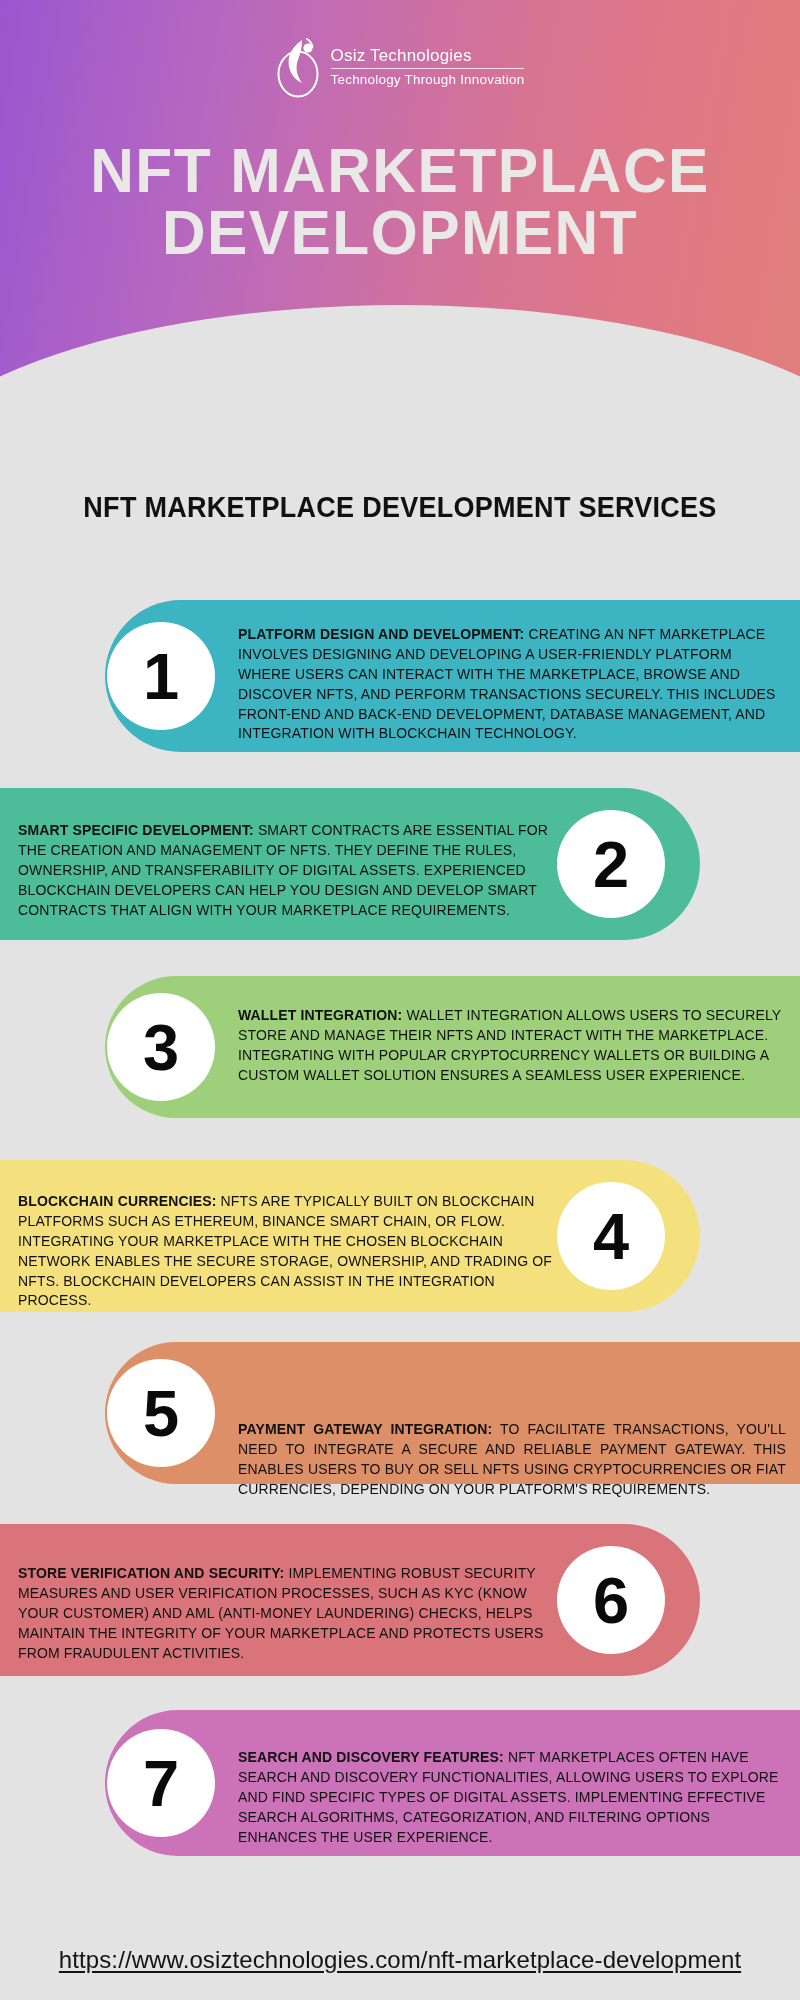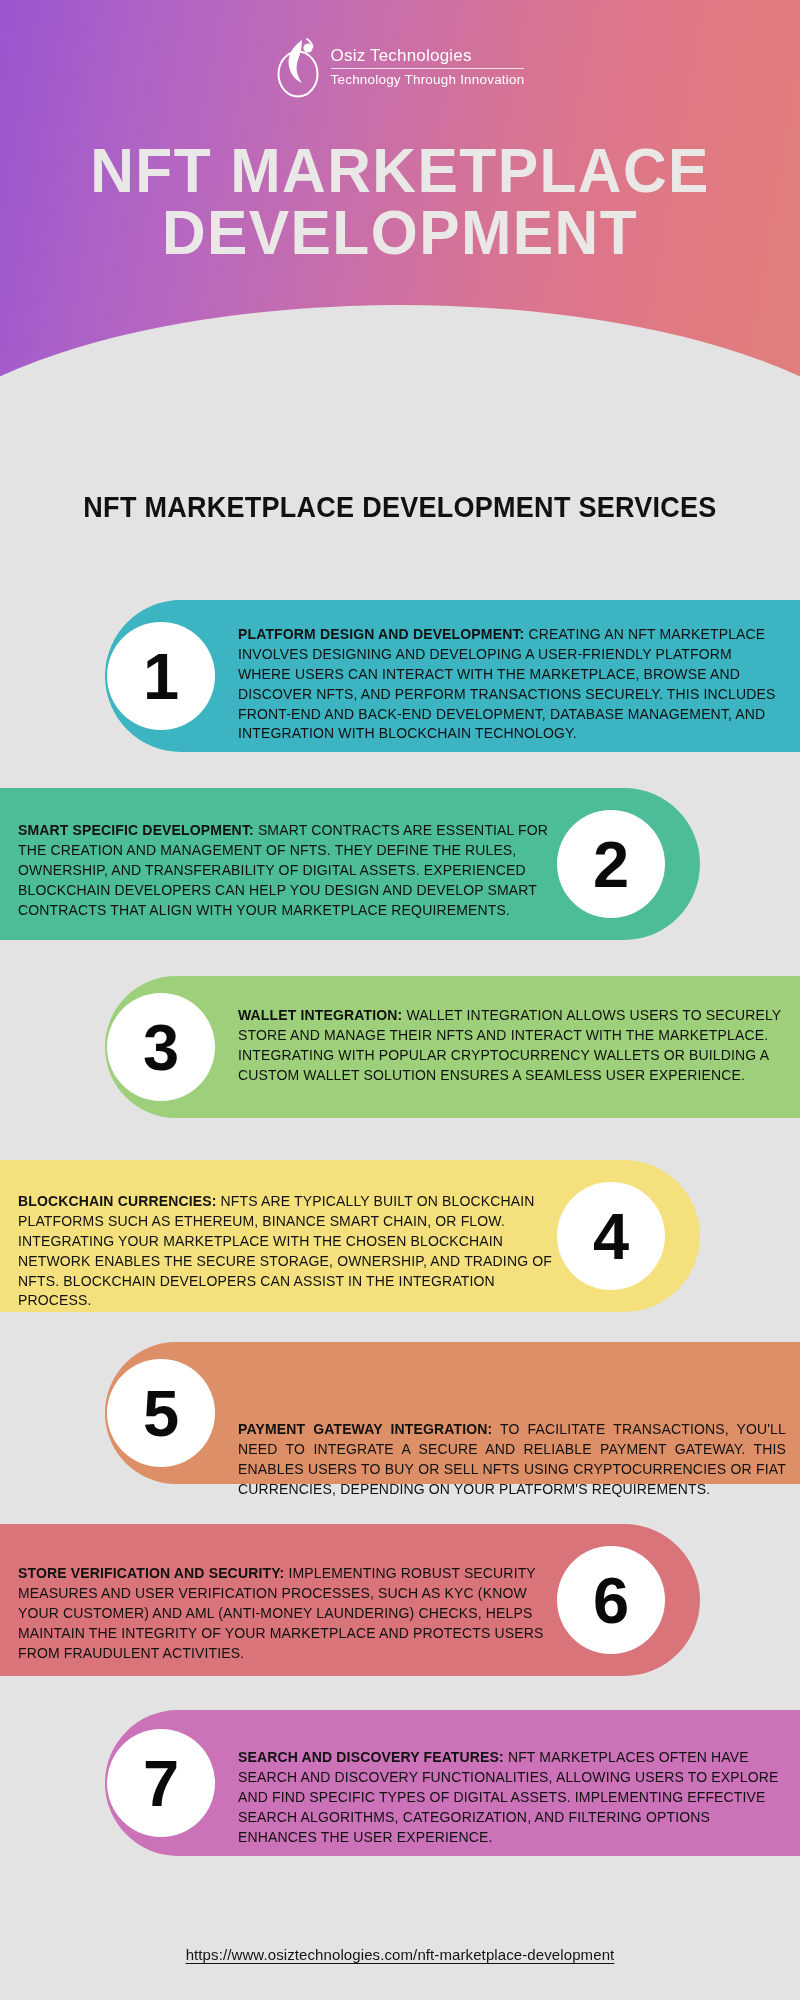--- a/index.html
+++ b/index.html
@@ -169,21 +169,21 @@
   .row.right .body-text { left: 18px; right: 236px; }
   .body-text.justify { text-align: justify; }
 
   
   #footer-url {
     position: absolute;
     left: 0; right: 0;
     top: 1946px;
     text-align: center;
     color: #141414;
-    font-size: 15px;
+    font-size: 24px;
     letter-spacing: .1px;
     text-underline-offset: 3px;
   }
 </style>
 </head>
 <body>
 
 <div id="header">
   <div id="header-bg"></div>
 

